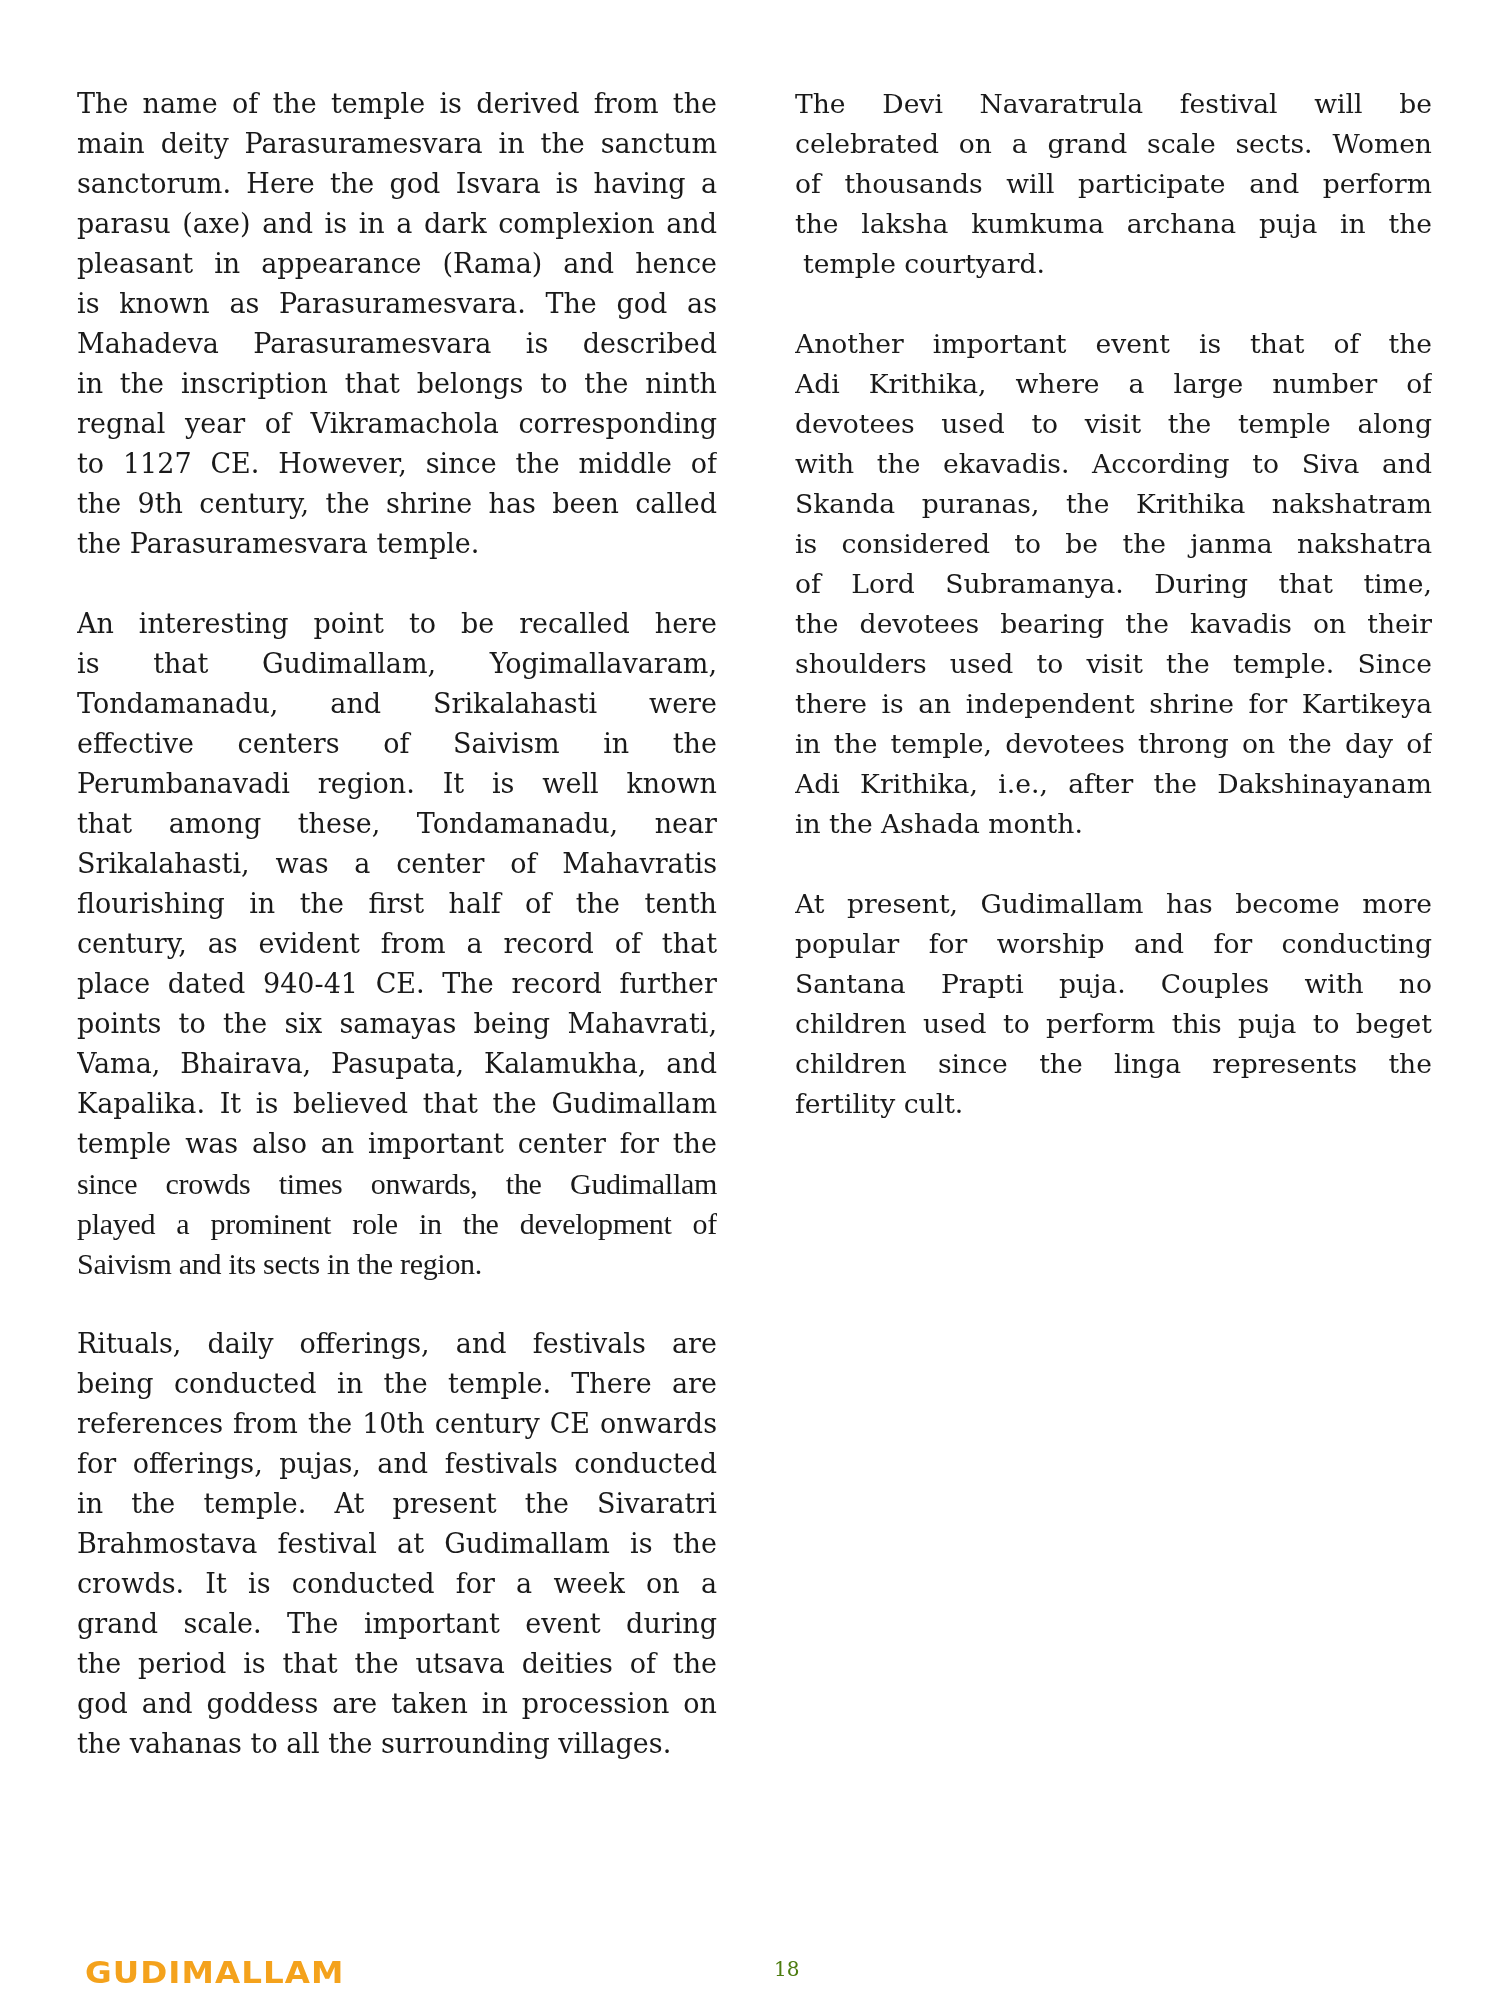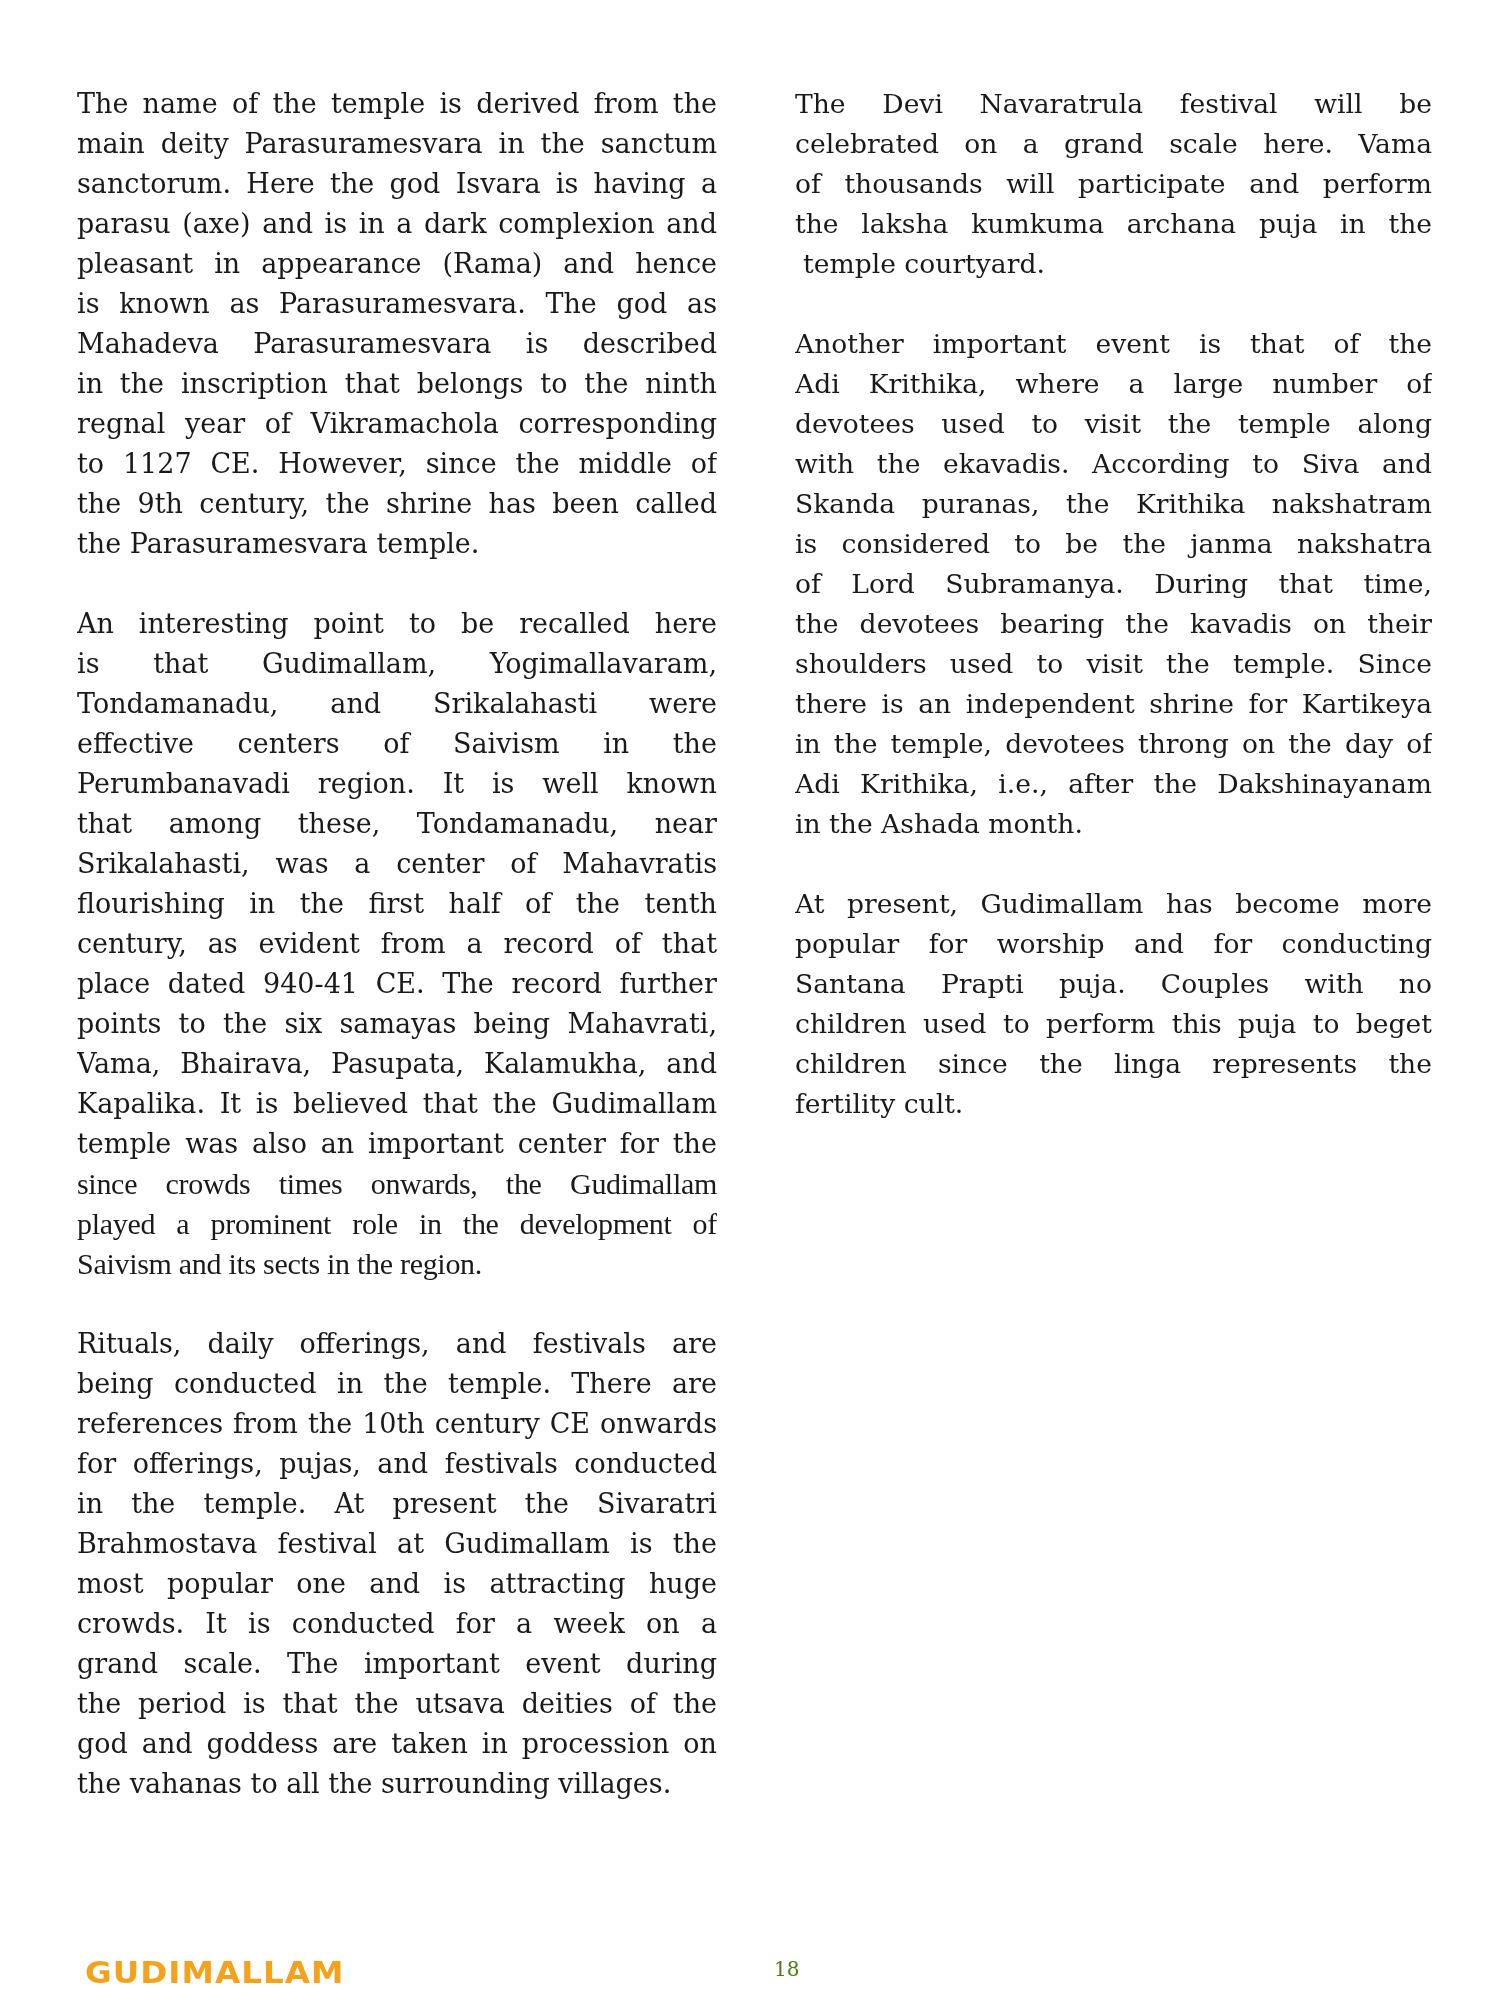--- a/index.html
+++ b/index.html
@@ -106,32 +106,31 @@
       <span class="line condensed" style="white-space: normal; overflow: hidden;">played a prominent role in the development of</span>
       <span class="line last condensed" style="white-space: normal; overflow: hidden;">Saivism and its sects in the region.</span>
     </div>
     <div class="para">
       <span class="line" style="white-space: normal; overflow: hidden;">Rituals, daily offerings, and festivals are</span>
       <span class="line" style="white-space: normal; overflow: hidden;">being conducted in the temple. There are</span>
       <span class="line" style="white-space: normal; overflow: hidden;">references from the 10th century CE onwards</span>
       <span class="line" style="white-space: normal; overflow: hidden;">for offerings, pujas, and festivals conducted</span>
       <span class="line" style="white-space: normal; overflow: hidden;">in the temple. At present the Sivaratri</span>
       <span class="line" style="white-space: normal; overflow: hidden;">Brahmostava festival at Gudimallam is the</span>
-      <span class="line" style="white-space: normal; overflow: hidden;">most popular one and is attracting huge</span>
       <span class="line" style="white-space: normal; overflow: hidden;">crowds. It is conducted for a week on a</span>
       <span class="line" style="white-space: normal; overflow: hidden;">grand scale. The important event during</span>
       <span class="line" style="white-space: normal; overflow: hidden;">the period is that the utsava deities of the</span>
       <span class="line" style="white-space: normal; overflow: hidden;">god and goddess are taken in procession on</span>
       <span class="line last" style="white-space: normal; overflow: hidden;">the vahanas to all the surrounding villages.</span>
     </div>
   </div>
 <div class="column col-right">
     <div class="para">
       <span class="line" style="white-space: normal; overflow: hidden;">The Devi Navaratrula festival will be</span>
-      <span class="line" style="white-space: normal; overflow: hidden;">celebrated on a grand scale here. Vama</span>
+      <span class="line" style="white-space: normal; overflow: hidden;">celebrated on a grand scale sects. Women</span>
       <span class="line" style="white-space: normal; overflow: hidden;">of thousands will participate and perform</span>
       <span class="line" style="white-space: normal; overflow: hidden;">the laksha kumkuma archana puja in the</span>
       <span class="line last" style="white-space: normal; overflow: hidden; margin-left: 8px;">temple courtyard.</span>
     </div>
     <div class="para">
       <span class="line" style="white-space: normal; overflow: hidden;">Another important event is that of the</span>
       <span class="line" style="white-space: normal; overflow: hidden;">Adi Krithika, where a large number of</span>
       <span class="line" style="white-space: normal; overflow: hidden;">devotees used to visit the temple along</span>
       <span class="line" style="white-space: normal; overflow: hidden;">with the ekavadis. According to Siva and</span>
       <span class="line" style="white-space: normal; overflow: hidden;">Skanda puranas, the Krithika nakshatram</span>

